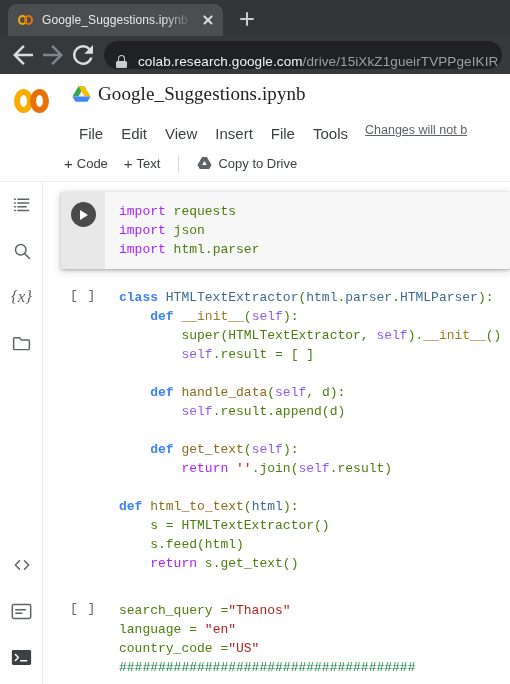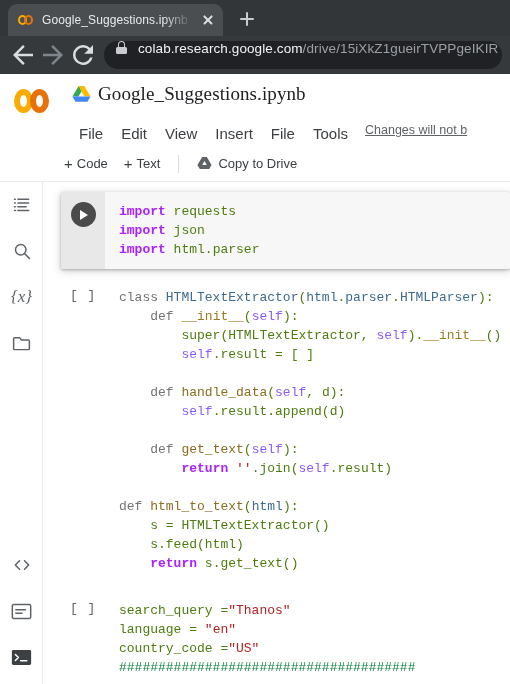--- a/index.html
+++ b/index.html
@@ -59,21 +59,21 @@
   .newtab:after  { left:13.1px; top:7px; width:1.8px; height:14px; }
 
   .navbar {
     height: 38px; background: #35393c; display: flex; align-items: center;
     padding: 0 8px;
   }
   .navbtn { width: 30px; height: 30px; position: relative; flex: 0 0 30px; }
   .arrow-left svg, .arrow-right svg, .reload svg { display:block; }
   .omnibox {
     flex: 1 1 auto; height: 28px; background: #202124; border-radius: 14px;
-    display: flex; align-items: flex-start; padding: 0 10px; margin-left: 6px;
+    display: flex; align-items: flex-end; padding: 0 10px; margin-left: 6px;
     overflow: hidden;
   }
   .lock { width: 14px; height: 14px; flex:0 0 14px; margin-right: 10px; position: relative; }
   .lock .body { position:absolute; bottom:1px; left:1.5px; width:11px; height:7px; background:#c8cbcf; border-radius:1.5px; }
   .lock .shackle { position:absolute; top:0px; left:3.5px; width:7px; height:7px; border:1.6px solid #c8cbcf; border-bottom:none; border-radius:4px 4px 0 0; }
   .url { font-size: 13.5px; color:#f1f3f4; white-space: nowrap; letter-spacing:.1px;}
   .url .path { color: #9aa0a6; }
 
   
   .page { position:absolute; top:74px; left:0; right:0; bottom:0; background:#fff; }
@@ -162,22 +162,22 @@
     font-family: "Liberation Mono", monospace; font-size: 13px; color:#5f6368;
     letter-spacing: 1px;
   }
   .code-plain { padding: 9px 0 9px 14px; flex: 1 1 auto; }
 
   pre.code {
     font-family: "Liberation Mono", monospace;
     font-size: 13px; line-height: 19px; color: #202124;
     white-space: pre; margin:0;
   }
-  .k  { color:#aa22ff; font-weight:700; }   
-  .kw { color:#737373; font-weight:400; }   
+  .k  { color:#aa22ff; font-weight:400; }   
+  .kw { color:#3b82f6; font-weight:700; }   
   .cls{ color:#3d6b8e; }                    
   .fn { color:#8a6d1f; }                    
   .slf{ color:#8b5cf6; }                    
   .dun{ color:#9a7d23; }                    
   .str{ color:#b32020; }                    
   .cmt{ color:#0f8040; }                    
   .pl { color:#4d7c0f; }
 
   svg { display:block; }
 </style>

